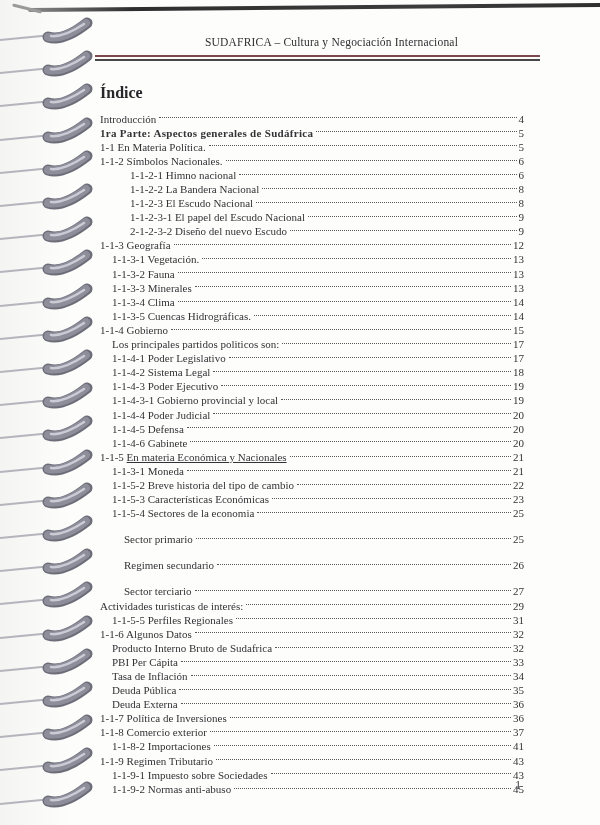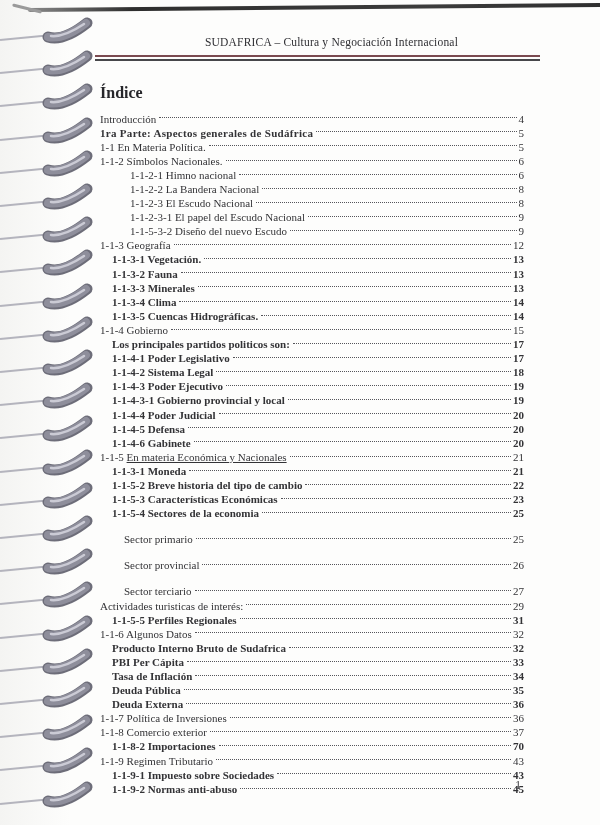--- a/index.html
+++ b/index.html
@@ -37,21 +37,21 @@
     position:absolute; top:84px; left:100px; margin:0;
     font-size:16px; font-weight:bold; color:#26262a;
   }
   
   .toc { position:absolute; top:112px; left:100px; width:424px; font-size:11px; color:#333336; }
   .toc-row { display:flex; align-items:center; height:14.1px; line-height:13px; white-space:nowrap; }
   .toc-row .lbl-wrap { flex:0 0 auto; }
   .toc-row .dots { flex:1 1 auto; border-bottom:1.5px dotted #55555a; margin:0 2px 2.5px 3px; min-width:8px; }
   .toc-row .pg { flex:0 0 auto; color:#333336; }
   .lv0 { padding-left:0; }
-  .lv1 { padding-left:12px;font-weight:bold; }
+  .lv1 { padding-left:12px; }
   .lv2 { padding-left:30px; }
   .lv3 { padding-left:24px;margin-top:12px; }
   .style-bold-underline .lbl-wrap { font-weight:bold; letter-spacing:0.3px; }
   .style-underline .lbl { text-decoration:underline; }
   .page-number {
     position:absolute; top:779px; left:508px; width:20px;
     font-size:11.5px; color:#3a3a3e; text-align:center;
   }
 </style>
 </head>
@@ -249,21 +249,21 @@
         <span class="lbl-wrap"><span class="lbl">1-1-2-3 El Escudo Nacional</span></span>
         <span class="dots"></span>
         <span class="pg">8</span>
       </div>
       <div class="toc-row lv2">
         <span class="lbl-wrap"><span class="lbl">1-1-2-3-1 El papel del Escudo Nacional</span></span>
         <span class="dots"></span>
         <span class="pg">9</span>
       </div>
       <div class="toc-row lv2">
-        <span class="lbl-wrap"><span class="lbl">1-1-5-3-2 Diseño del nuevo Escudo</span></span>
+        <span class="lbl-wrap"><span class="lbl">2-1-2-3-2 Diseño del nuevo Escudo</span></span>
         <span class="dots"></span>
         <span class="pg">9</span>
       </div>
       <div class="toc-row lv0">
         <span class="lbl-wrap"><span class="lbl">1-1-3 Geografía</span></span>
         <span class="dots"></span>
         <span class="pg">12</span>
       </div>
       <div class="toc-row lv1">
         <span class="lbl-wrap"><span class="lbl">1-1-3-1 Vegetación.</span></span>
@@ -359,21 +359,21 @@
         <span class="lbl-wrap"><span class="lbl">1-1-5-4 Sectores de la economia</span></span>
         <span class="dots"></span>
         <span class="pg">25</span>
       </div>
       <div class="toc-row lv3">
         <span class="lbl-wrap"><span class="lbl">Sector primario</span></span>
         <span class="dots"></span>
         <span class="pg">25</span>
       </div>
       <div class="toc-row lv3">
-        <span class="lbl-wrap"><span class="lbl">Sector provincial</span></span>
+        <span class="lbl-wrap"><span class="lbl">Regimen secundario</span></span>
         <span class="dots"></span>
         <span class="pg">26</span>
       </div>
       <div class="toc-row lv3">
         <span class="lbl-wrap"><span class="lbl">Sector terciario</span></span>
         <span class="dots"></span>
         <span class="pg">27</span>
       </div>
       <div class="toc-row lv0">
         <span class="lbl-wrap"><span class="lbl">Actividades turisticas de interés:</span></span>
@@ -421,21 +421,21 @@
         <span class="pg">36</span>
       </div>
       <div class="toc-row lv0">
         <span class="lbl-wrap"><span class="lbl">1-1-8 Comercio exterior</span></span>
         <span class="dots"></span>
         <span class="pg">37</span>
       </div>
       <div class="toc-row lv1">
         <span class="lbl-wrap"><span class="lbl">1-1-8-2 Importaciones</span></span>
         <span class="dots"></span>
-        <span class="pg">70</span>
+        <span class="pg">41</span>
       </div>
       <div class="toc-row lv0">
         <span class="lbl-wrap"><span class="lbl">1-1-9 Regimen Tributario</span></span>
         <span class="dots"></span>
         <span class="pg">43</span>
       </div>
       <div class="toc-row lv1">
         <span class="lbl-wrap"><span class="lbl">1-1-9-1 Impuesto sobre Sociedades</span></span>
         <span class="dots"></span>
         <span class="pg">43</span>

